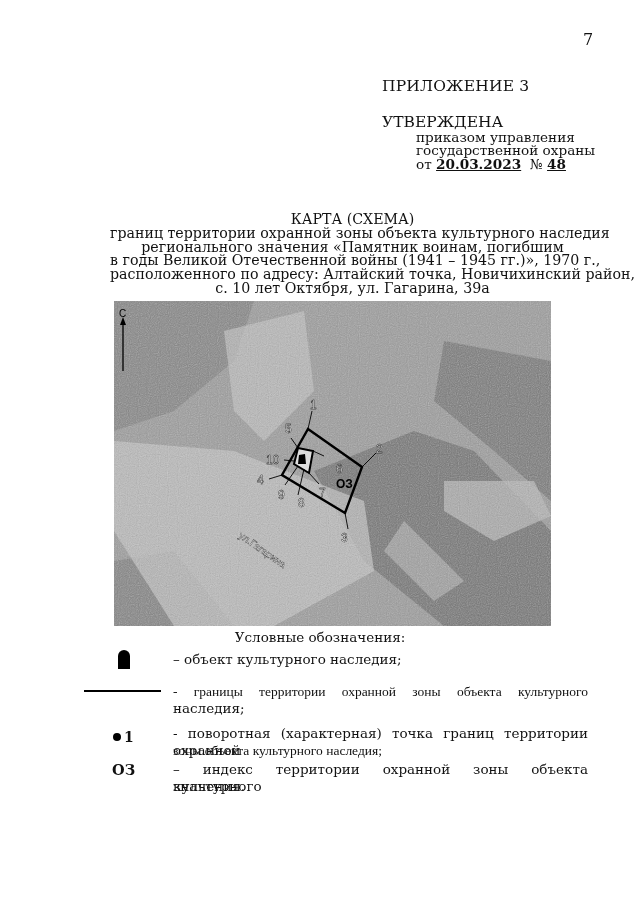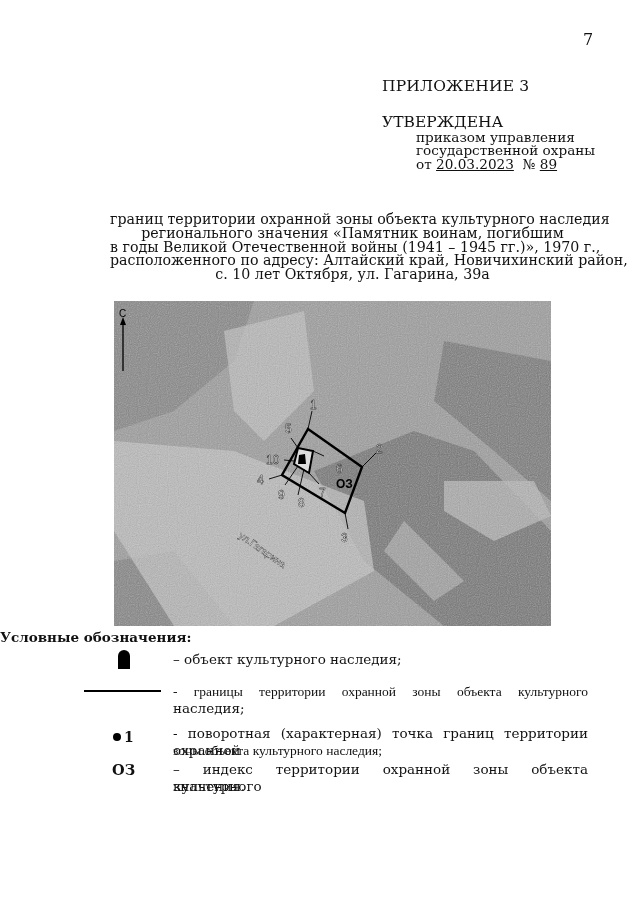--- a/index.html
+++ b/index.html
@@ -4,25 +4,25 @@
 <style>
   html, body { margin:0; padding:0; background:#fff; }
   body { width:640px; height:905px; position:relative; overflow:hidden;
          font-family:"DejaVu Serif","Liberation Serif",serif; color:#111; }
   .abs { position:absolute; }
   .pg { left:583px; top:30px; font-size:16px; }
   .appx { left:382px; top:77px; font-size:15.5px; letter-spacing:0.2px; }
   .appr { left:382px; top:113px; font-size:15.5px; }
   .ordr { left:382px; top:131px; font-size:13.6px; line-height:13.3px;margin-left:34px; }
   .ordr div { white-space:nowrap; }
-  .u { text-decoration:underline; }
+  .u { text-decoration:underline;font-weight:bold; }
   .title { left:110px; width:485px; top:213px; text-align:center; font-size:14.2px; line-height:13.8px; }
   .title div { white-space:nowrap; }
   .map { left:114px; top:301px; width:437px; height:325px; background:#9a9a9a; overflow:hidden; }
-  .legend-h { left:0; width:640px; top:629px; font-size:13.5px;font-weight:bold; }
+  .legend-h { left:0; width:640px; top:629px; text-align:center; font-size:13.5px; }
   .lg { font-size:13.5px; line-height:17px; }
   .sym-obj { left:118px; top:650px; width:12px; height:19px; background:#000; border-radius:6px 6px 0 0; }
   .sym-line { left:84px; top:690px; width:77px; height:2px; background:#000; }
   .sym-dot { left:113px; top:729px; font-size:14px; font-weight:bold; }
   .sym-dot .d { display:inline-block; width:8px; height:8px; border-radius:50%; background:#000; margin-right:3px; vertical-align:1px;}
   .sym-oz { left:112px; top:761px; font-size:14.5px; font-weight:bold; }
   .txt { left:173px; width:415px; text-align:justify; }
   .txt.j1 { text-align-last:justify; }
 </style>
 </head>
@@ -32,29 +32,30 @@
 
 <div class="abs appx">ПРИЛОЖЕНИЕ 3</div>
 <div class="abs appr">УТВЕРЖДЕНА</div>
 <div class="abs ordr">
   <div>приказом управления</div>
   <div>государственной охраны</div>
   <div>
     <span>от</span>
     <span class="u">20.03.2023</span>&nbsp;
     <span>№</span>
-    <span class="u">89</span>
+    <span class="u">48</span>
   </div>
 </div>
 
 <div class="abs title">
+  <div>КАРТА (СХЕМА)</div>
   <div>границ территории охранной зоны объекта культурного наследия</div>
   <div>регионального значения «Памятник воинам, погибшим</div>
   <div>в годы Великой Отечественной войны (1941 – 1945 гг.)», 1970 г.,</div>
-  <div>расположенного по адресу: Алтайский край, Новичихинский район,</div>
+  <div>расположенного по адресу: Алтайский точка, Новичихинский район,</div>
   <div>с. 10 лет Октября, ул. Гагарина, 39а</div>
 </div>
 
 <div class="abs map">
   <svg width="437" height="325" viewBox="0 0 437 325">
     <defs>
       <filter id="noise" x="0" y="0" width="100%" height="100%">
         <feTurbulence type="fractalNoise" baseFrequency="0.9" numOctaves="1" seed="3" result="n"></feTurbulence>
         <feColorMatrix type="saturate" values="0"></feColorMatrix>
         <feComponentTransfer>

